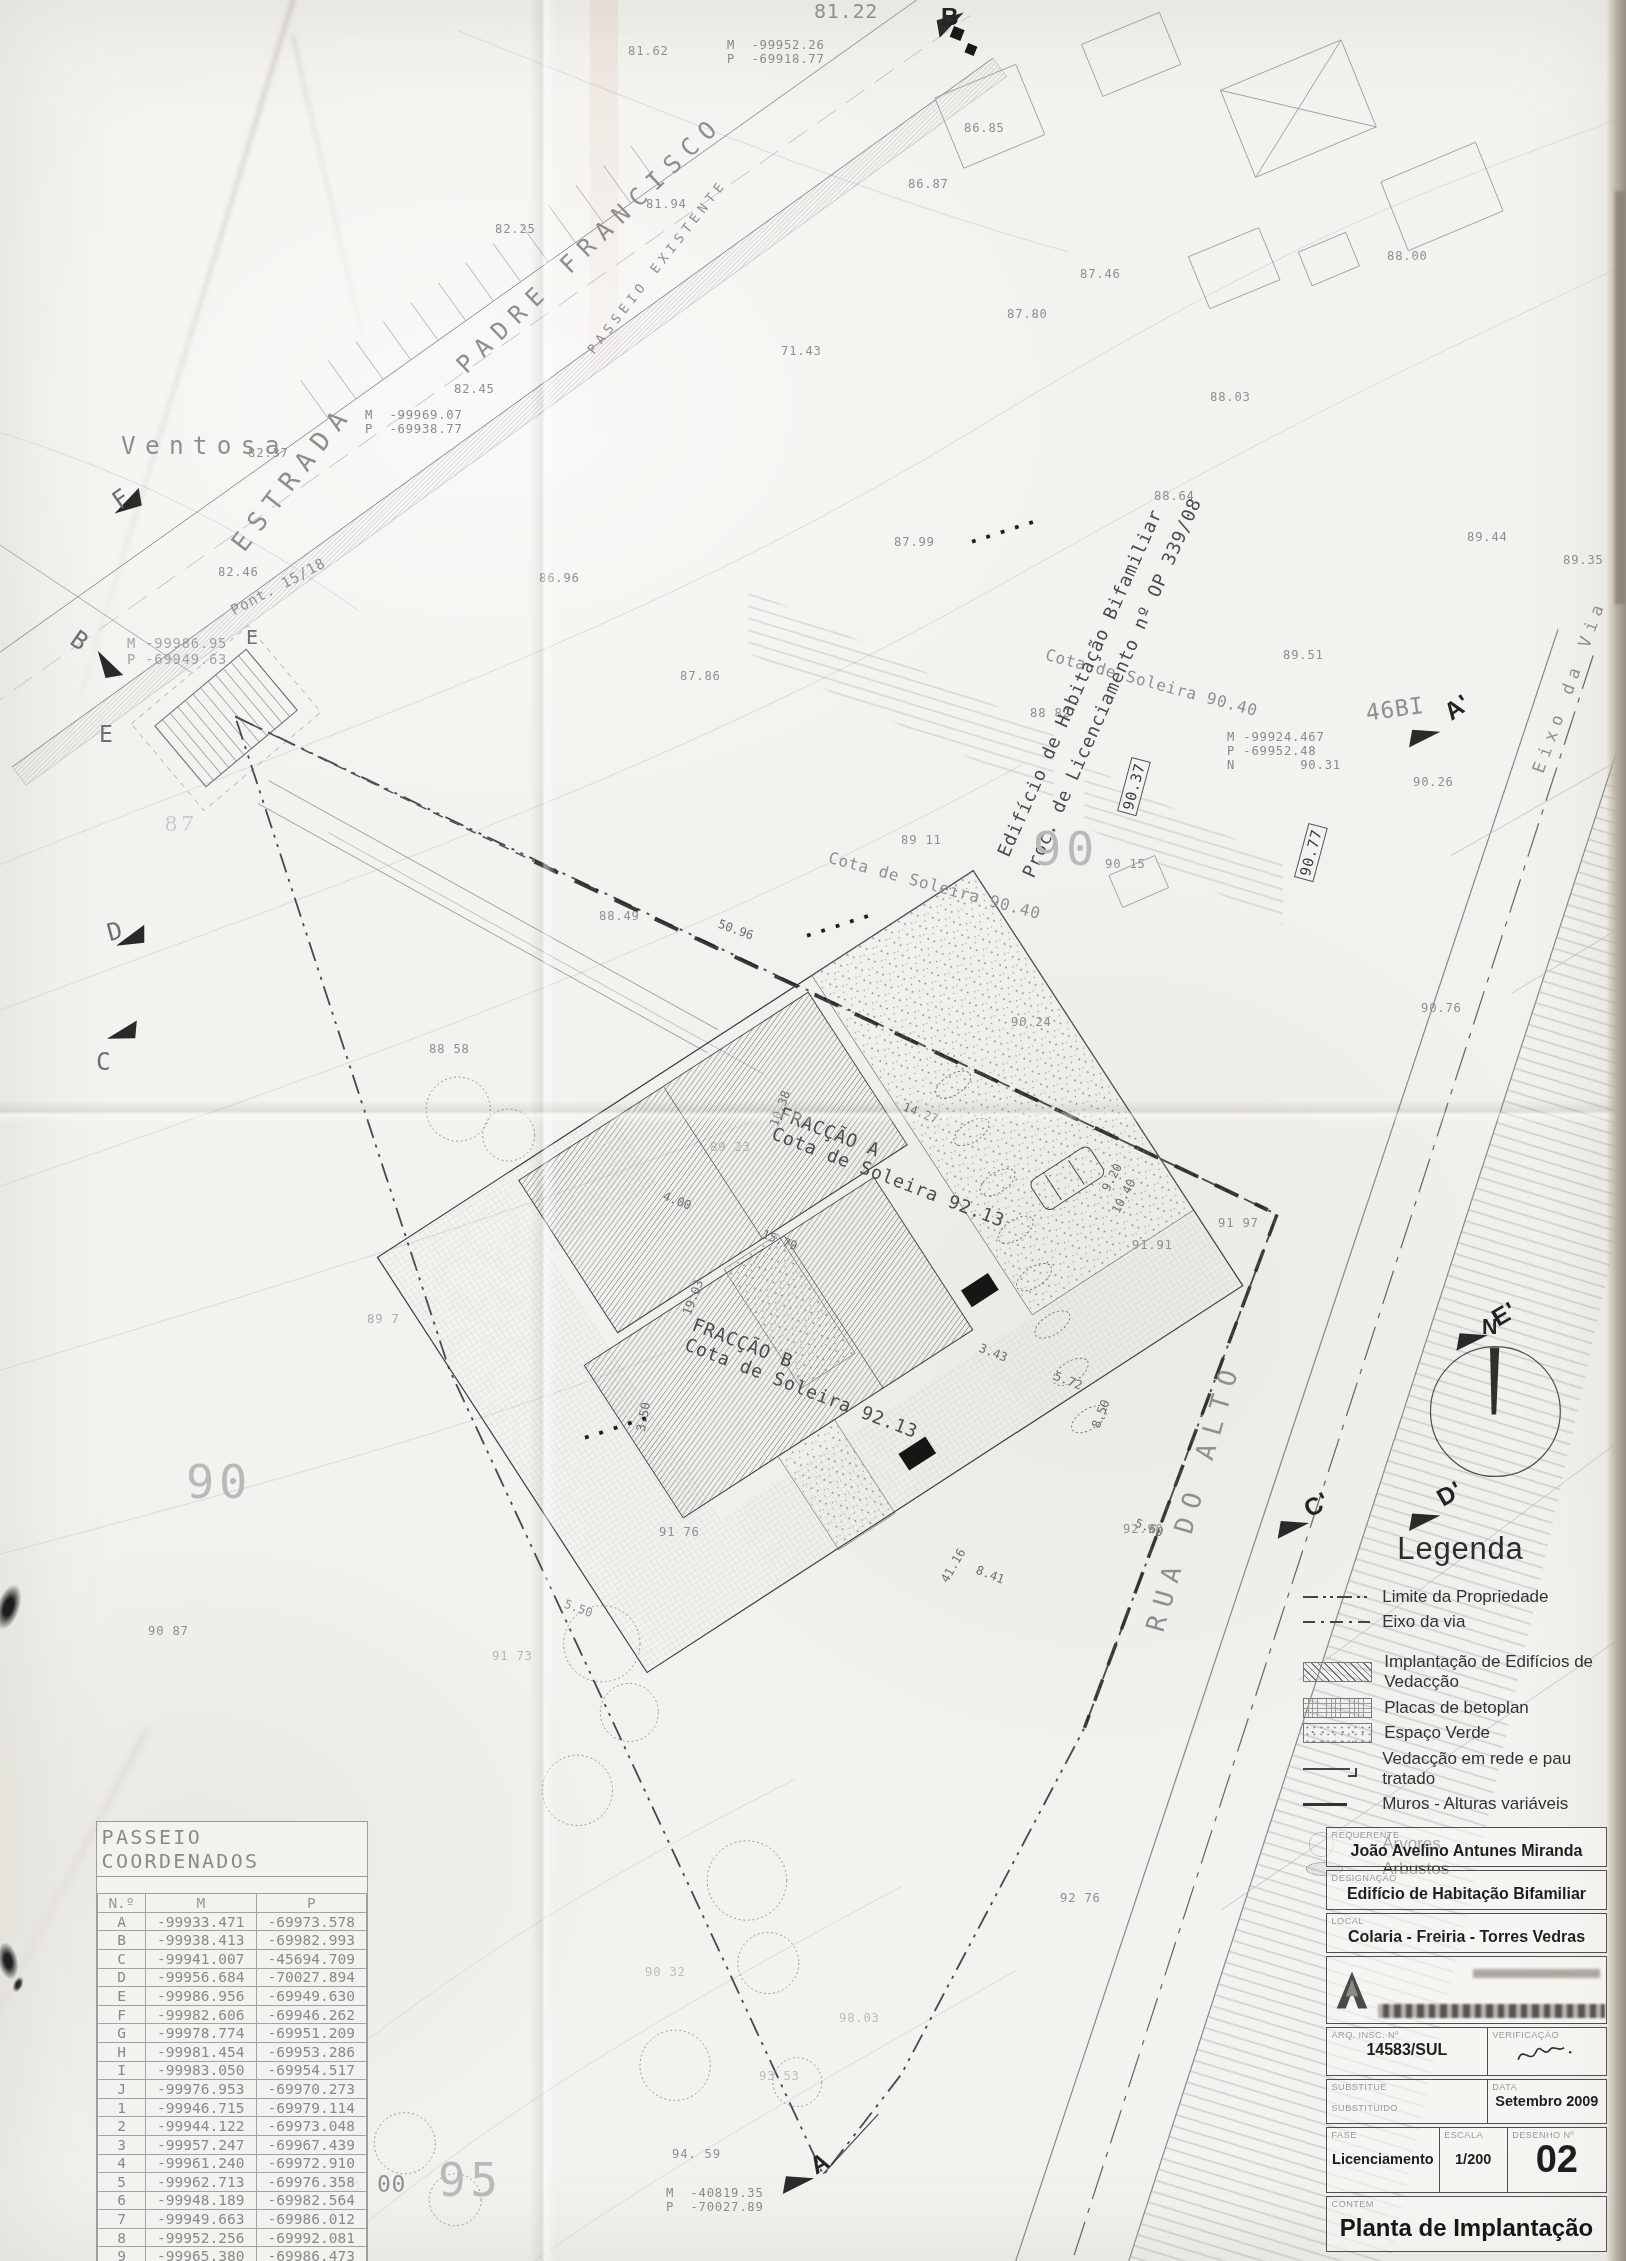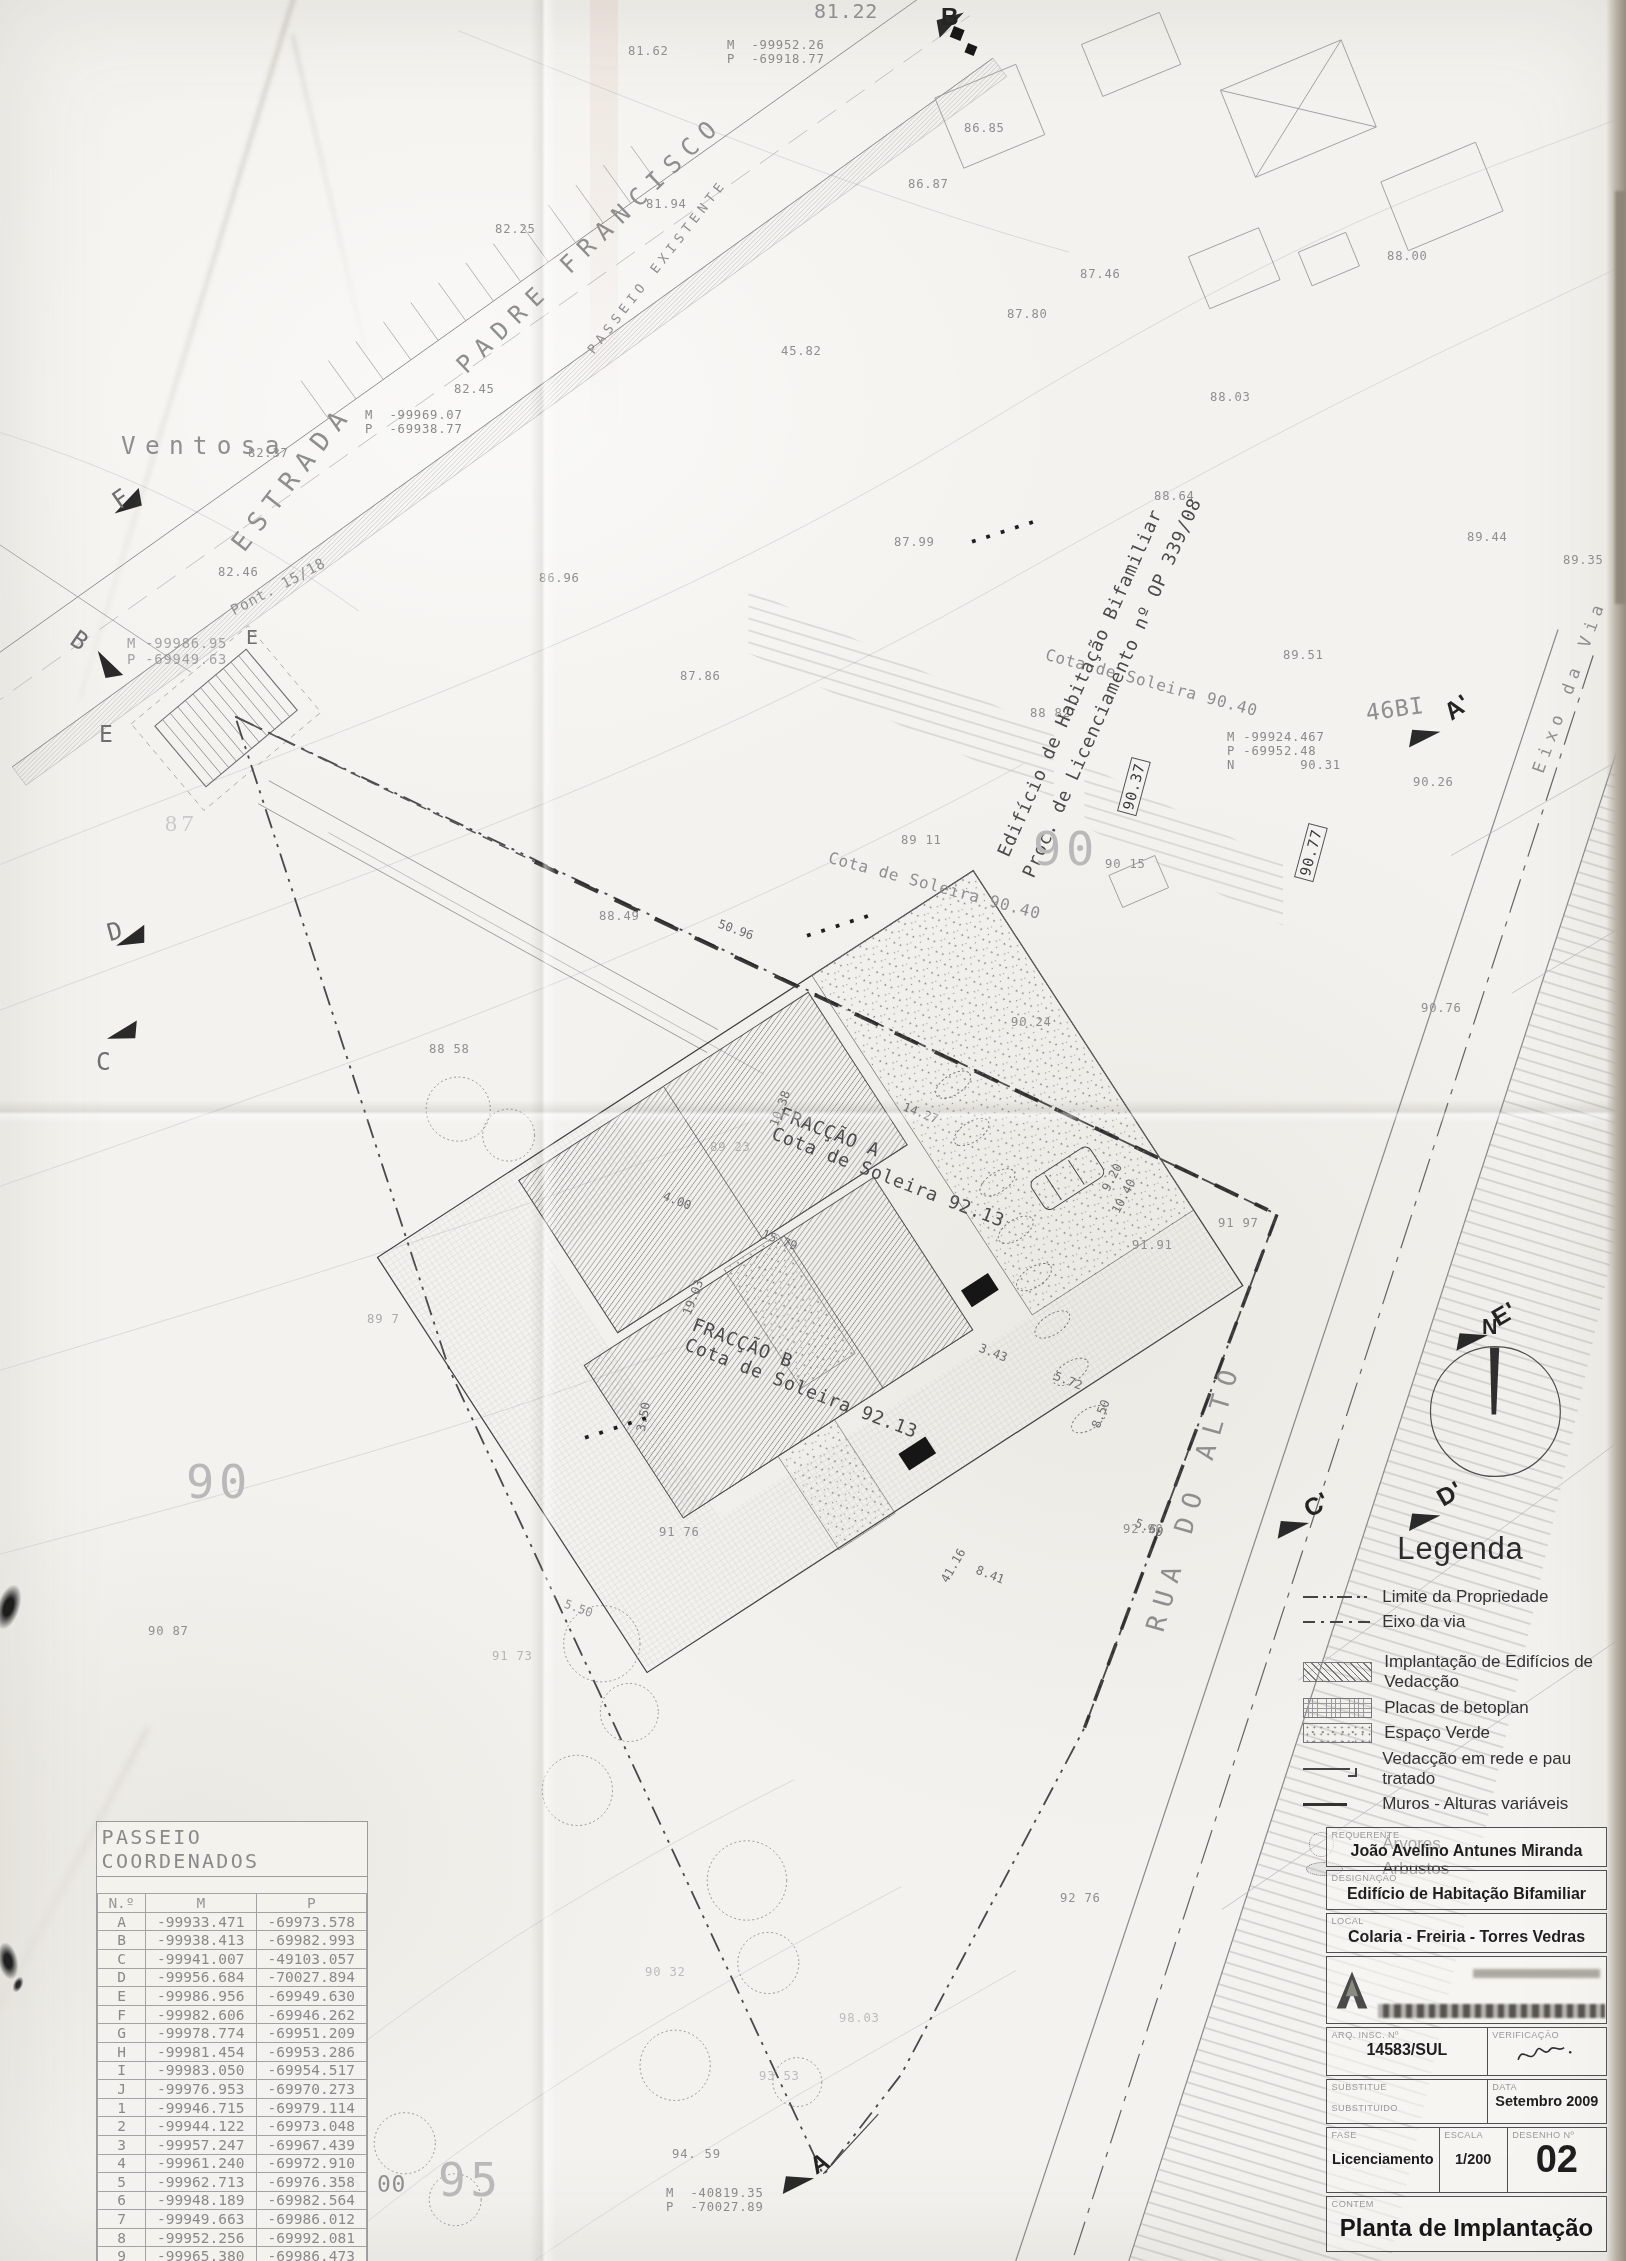--- a/index.html
+++ b/index.html
@@ -265,21 +265,21 @@
       <div class="ann" style="left: 814px; top: 0px; font-size: 20px;">81.22</div>
       <div class="ann mk2" style="left: 941px; top: 3.1px;">B</div>
       <div class="ann" style="left: 964px; top: 121px;">86.85</div>
       <div class="ann" style="left: 908px; top: 177px;">86.87</div>
       <div class="ann" style="left: 646px; top: 197px;">81.94</div>
       <div class="ann" style="left: 495px; top: 222px;">82.25</div>
       <div class="ann pl" style="left: 451px; top: 359px; font-size: 24.4px; transform: rotate(-44deg);">PADRE FRANCISCO</div>
       <div class="ann pl" style="left: 585px; top: 348px; font-size: 13px; transform: rotate(-52deg);">PASSEIO EXISTENTE</div>
       <div class="ann" style="left: 1080px; top: 267px;">87.46</div>
       <div class="ann" style="left: 1007px; top: 307px;">87.80</div>
-      <div class="ann" style="left: 781px; top: 344px;">45.82</div>
+      <div class="ann" style="left: 781px; top: 344px;">71.43</div>
       <div class="ann" style="left: 1387px; top: 249px;">88.00</div>
       <div class="ann" style="left: 1210px; top: 390px;">88.03</div>
       <div class="ann" style="left: 454px; top: 382px;">82.45</div>
       <div class="ann pl" style="left: 121px; top: 432px; font-size: 24.4px;">Ventosa</div>
       <div class="ann" style="left: 248px; top: 446px;">82.37</div>
       <div class="ann co" style="left: 365px; top: 408px;">M  -99969.07
 P  -69938.77</div>
       <div class="ann pl" style="left: 226px; top: 539px; font-size: 26px; transform: rotate(-52deg);">ESTRADA</div>
       <div class="ann" style="left: 1154px; top: 489px;">88.64</div>
       <div class="ann mk" style="left: 107px; top: 492px; font-size: 24.4px; transform: rotate(-35deg);">F</div>
@@ -386,21 +386,21 @@
             <td>-69973.578</td>
           </tr>
           <tr>
             <td class="n">B</td>
             <td>-99938.413</td>
             <td>-69982.993</td>
           </tr>
           <tr>
             <td class="n">C</td>
             <td>-99941.007</td>
-            <td>-49103.057</td>
+            <td>-45694.709</td>
           </tr>
           <tr>
             <td class="n">D</td>
             <td>-99956.684</td>
             <td>-70027.894</td>
           </tr>
           <tr>
             <td class="n">E</td>
             <td>-99986.956</td>
             <td>-69949.630</td>

